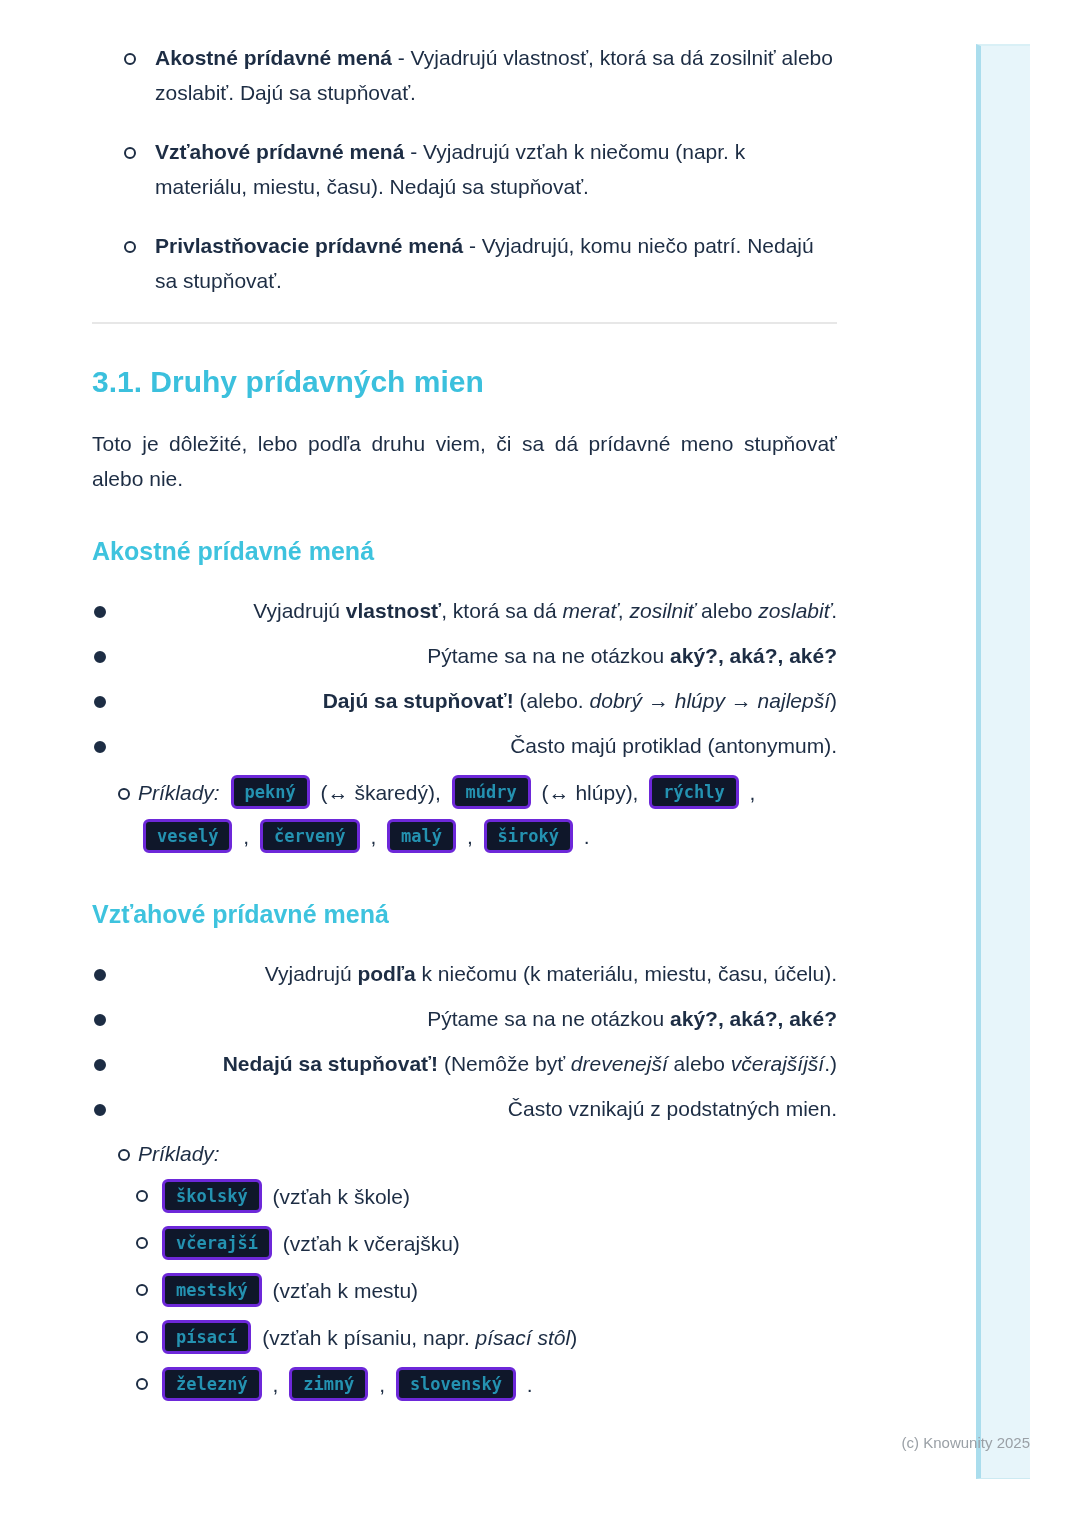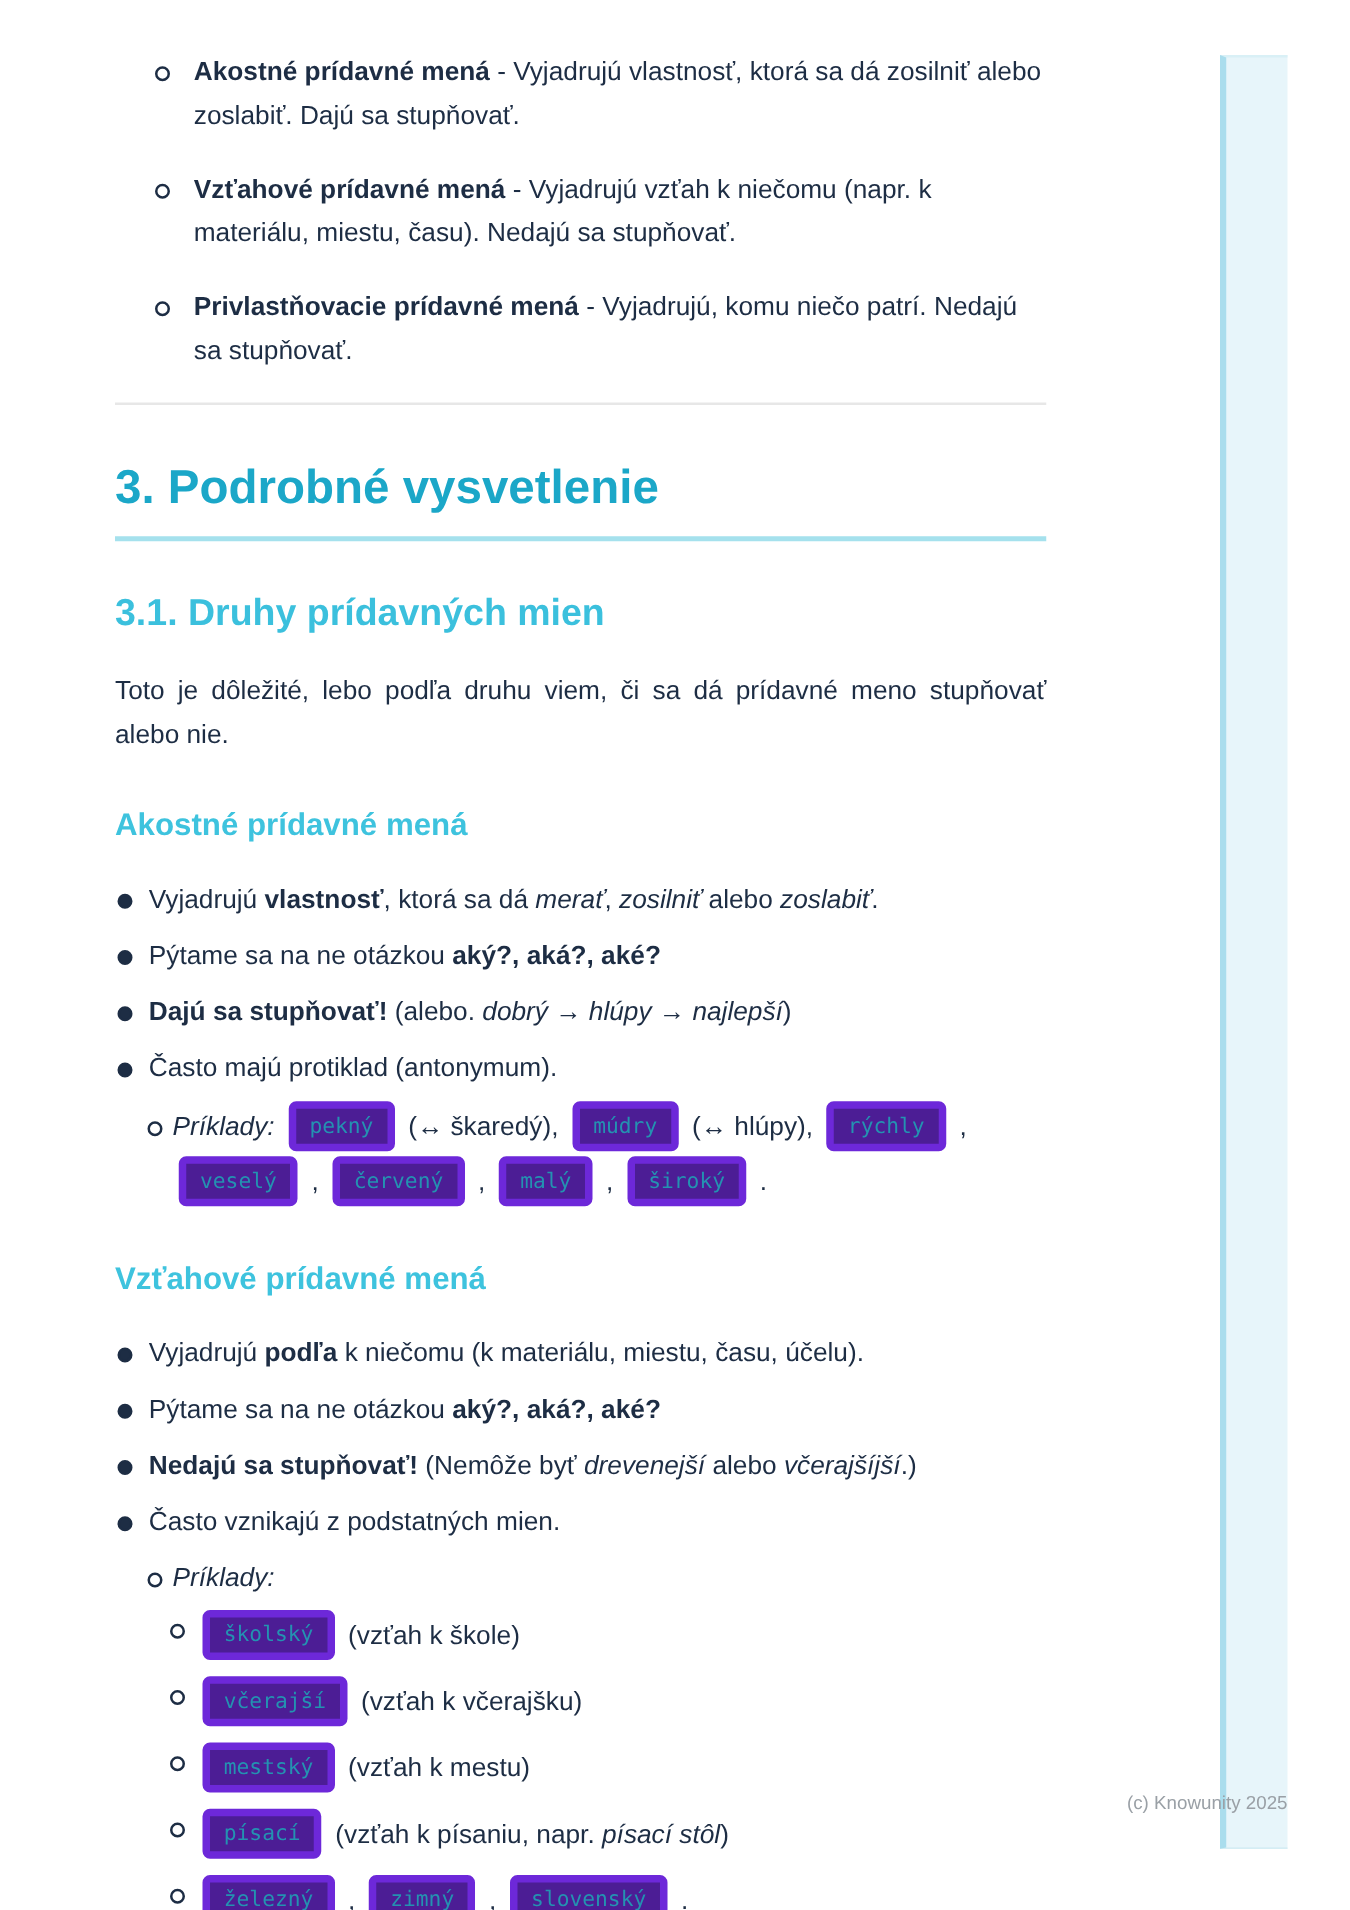--- a/index.html
+++ b/index.html
@@ -45,21 +45,21 @@
     top:13px;
     width:8px; height:8px;
     border-radius:50%;
     display:inline-block;
   }
   .circle-marker { border:2px solid #1d2d44; background:transparent; }
   .dot-marker    { background:#1d2d44; border:2px solid #1d2d44; }
   .intro-list .marker { left:32px; }
 
   .bullet-list { margin-top:27px; }
-  .bullet-list li { padding-left:27px; margin-bottom:10px; }
+  .bullet-list li { padding-left:27px; margin-bottom:10px;text-align:right; }
   .bullet-list .marker { left:2px; }
 
   
   .nested-line {
     position:relative;
     padding-left:46px;
     margin-top:-2px;
     line-height:44px;
   }
   .nested-line .marker { left:26px; top:17px; }
@@ -116,24 +116,24 @@
   }
 
   
   .seg-t { }
   .seg-b { font-weight:700; }
   .seg-i { font-style:italic; }
   .seg-chip {
     font-family:"DejaVu Sans Mono", monospace;
     font-style:normal;
     font-size:17px;
-    font-weight:400;
+    font-weight:700;
     color:#2492b1;
-    background:#4c1d95;
-    border:6px solid #6d28d9;
+    background:#0f172a;
+    border:3px solid #6d28d9;
     border-radius:6px;
     padding:4px 11px;
     margin:0 5px;
     display:inline-block;
     line-height:20px;
     vertical-align:2px;
   }
 
   .page-footer {
     position:absolute;
@@ -163,21 +163,20 @@
       </li>
 
       <li>
         <span class="marker circle-marker"></span>
         <span class="li-text"><span class="seg-b">Privlastňovacie prídavné mená</span><span class="seg-t"> - Vyjadrujú, komu niečo patrí. Nedajú sa stupňovať.</span></span>
       </li>
     </ul>
 
   <hr class="divider">
 
-  <h1 class="section-title">3. Podrobné vysvetlenie</h1>
 
   <h2 class="subsection-title">3.1. Druhy prídavných mien</h2>
 
   <p class="body-paragraph">Toto je dôležité, lebo podľa druhu viem, či sa dá prídavné meno stupňovať alebo nie.</p>
 
   <h3 class="sub-heading">Akostné prídavné mená</h3>
 
   <ul class="bullet-list">
 
       <li>

